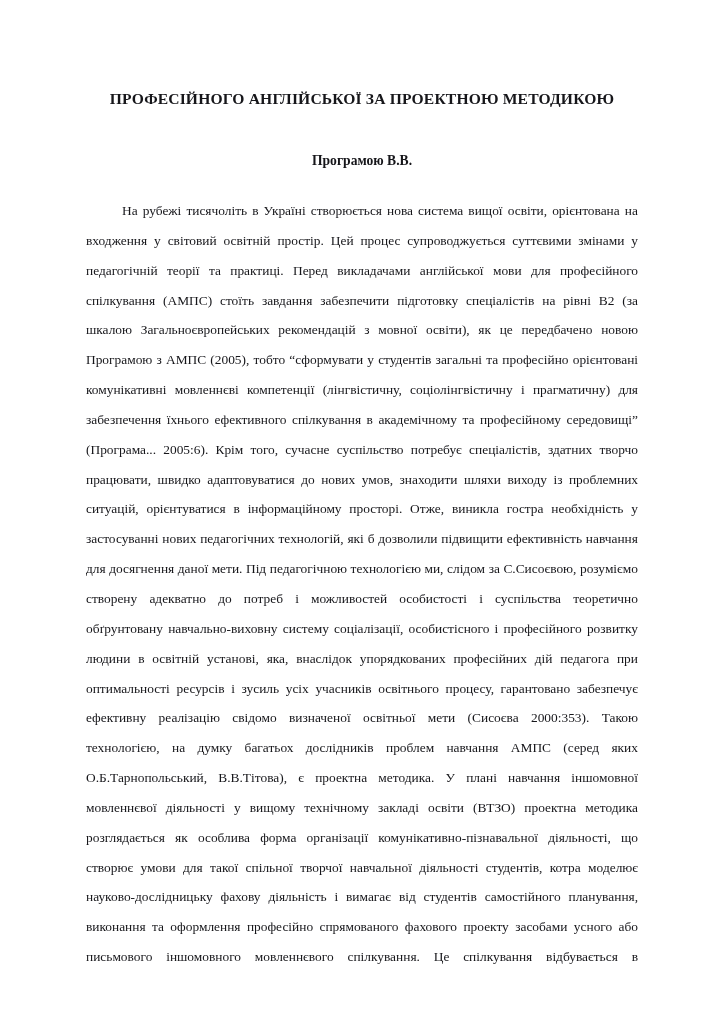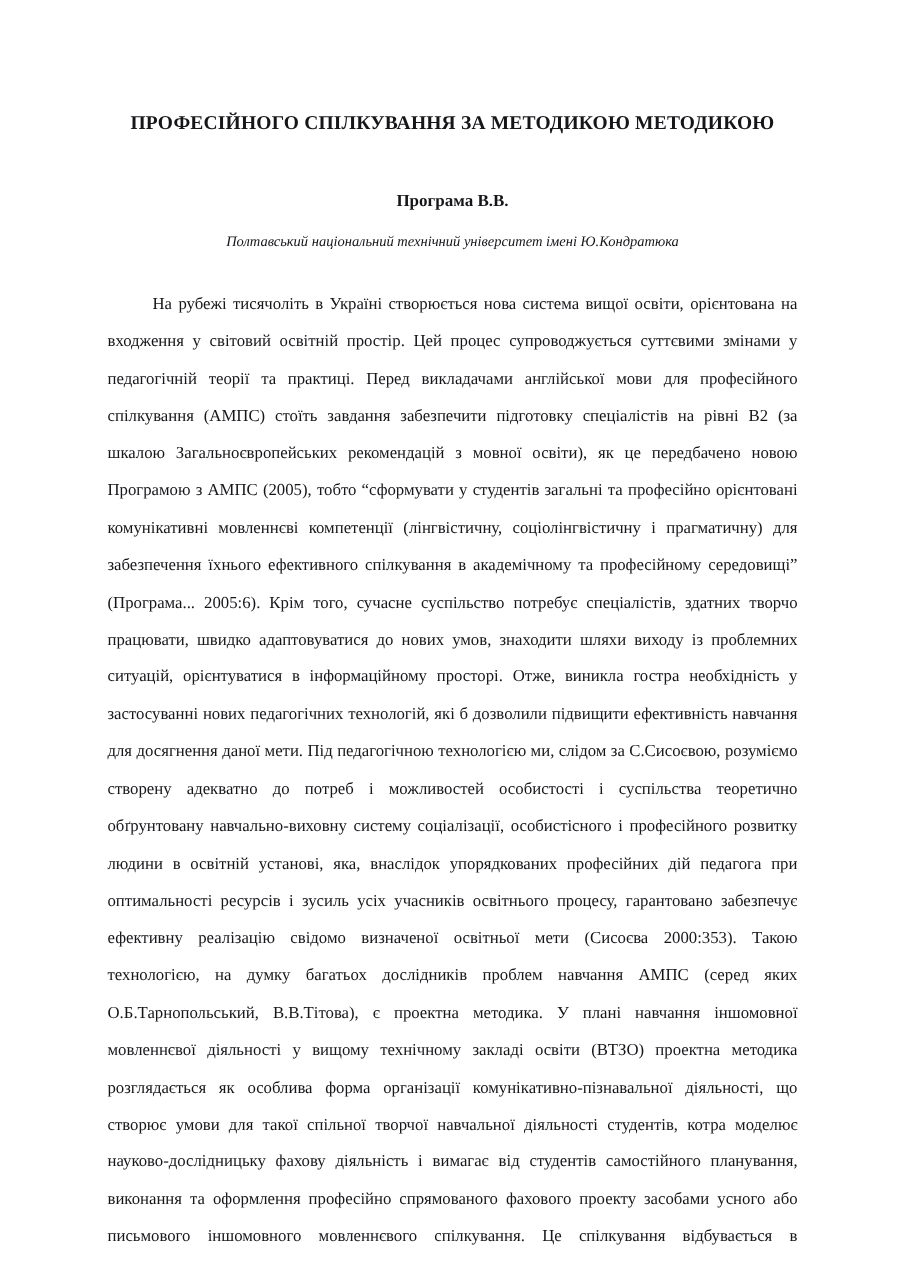--- a/index.html
+++ b/index.html
@@ -79,26 +79,25 @@
     padding-left: 36px;
   }
 </style>
 </head>
 <body>
 
 <div class="page">
   <div class="content">
 
     <h1 class="doc-title">
-      <span class="title-line">ПРОФЕСІЙНОГО СПІЛКУВАННЯ ЗА МЕТОДИКОЮ МЕТОДИКОЮ</span>
+      <span class="title-line">ПРОФЕСІЙНОГО АНГЛІЙСЬКОЇ ЗА ПРОЕКТНОЮ МЕТОДИКОЮ</span>
     </h1>
 
-    <p class="author">Програма В.В.</p>
+    <p class="author">Програмою В.В.</p>
 
-    <p class="affiliation">Полтавський національний технічний університет імені Ю.Кондратюка</p>
 
     <div class="body-text">
       <span class="ln indent" style="display: flex; flex-wrap: nowrap; justify-content: space-between; white-space: pre;"><span>На</span><span style="display: inline-block; flex: 1 1 auto;">&nbsp;</span><span>рубежі</span><span style="display: inline-block; flex: 1 1 auto;">&nbsp;</span><span>тисячоліть</span><span style="display: inline-block; flex: 1 1 auto;">&nbsp;</span><span>в</span><span style="display: inline-block; flex: 1 1 auto;">&nbsp;</span><span>Україні</span><span style="display: inline-block; flex: 1 1 auto;">&nbsp;</span><span>створюється</span><span style="display: inline-block; flex: 1 1 auto;">&nbsp;</span><span>нова</span><span style="display: inline-block; flex: 1 1 auto;">&nbsp;</span><span>система</span><span style="display: inline-block; flex: 1 1 auto;">&nbsp;</span><span>вищої</span><span style="display: inline-block; flex: 1 1 auto;">&nbsp;</span><span>освіти,</span><span style="display: inline-block; flex: 1 1 auto;">&nbsp;</span><span>орієнтована</span><span style="display: inline-block; flex: 1 1 auto;">&nbsp;</span><span>на</span></span>
       <span class="ln" style="display: flex; flex-wrap: nowrap; justify-content: space-between; white-space: pre;"><span>входження</span><span style="display: inline-block; flex: 1 1 auto;">&nbsp;</span><span>у</span><span style="display: inline-block; flex: 1 1 auto;">&nbsp;</span><span>світовий</span><span style="display: inline-block; flex: 1 1 auto;">&nbsp;</span><span>освітній</span><span style="display: inline-block; flex: 1 1 auto;">&nbsp;</span><span>простір.</span><span style="display: inline-block; flex: 1 1 auto;">&nbsp;</span><span>Цей</span><span style="display: inline-block; flex: 1 1 auto;">&nbsp;</span><span>процес</span><span style="display: inline-block; flex: 1 1 auto;">&nbsp;</span><span>супроводжується</span><span style="display: inline-block; flex: 1 1 auto;">&nbsp;</span><span>суттєвими</span><span style="display: inline-block; flex: 1 1 auto;">&nbsp;</span><span>змінами</span><span style="display: inline-block; flex: 1 1 auto;">&nbsp;</span><span>у</span></span>
       <span class="ln" style="display: flex; flex-wrap: nowrap; justify-content: space-between; white-space: pre;"><span>педагогічній</span><span style="display: inline-block; flex: 1 1 auto;">&nbsp;</span><span>теорії</span><span style="display: inline-block; flex: 1 1 auto;">&nbsp;</span><span>та</span><span style="display: inline-block; flex: 1 1 auto;">&nbsp;</span><span>практиці.</span><span style="display: inline-block; flex: 1 1 auto;">&nbsp;</span><span>Перед</span><span style="display: inline-block; flex: 1 1 auto;">&nbsp;</span><span>викладачами</span><span style="display: inline-block; flex: 1 1 auto;">&nbsp;</span><span>англійської</span><span style="display: inline-block; flex: 1 1 auto;">&nbsp;</span><span>мови</span><span style="display: inline-block; flex: 1 1 auto;">&nbsp;</span><span>для</span><span style="display: inline-block; flex: 1 1 auto;">&nbsp;</span><span>професійного</span></span>
       <span class="ln" style="display: flex; flex-wrap: nowrap; justify-content: space-between; white-space: pre;"><span>спілкування</span><span style="display: inline-block; flex: 1 1 auto;">&nbsp;</span><span>(АМПС)</span><span style="display: inline-block; flex: 1 1 auto;">&nbsp;</span><span>стоїть</span><span style="display: inline-block; flex: 1 1 auto;">&nbsp;</span><span>завдання</span><span style="display: inline-block; flex: 1 1 auto;">&nbsp;</span><span>забезпечити</span><span style="display: inline-block; flex: 1 1 auto;">&nbsp;</span><span>підготовку</span><span style="display: inline-block; flex: 1 1 auto;">&nbsp;</span><span>спеціалістів</span><span style="display: inline-block; flex: 1 1 auto;">&nbsp;</span><span>на</span><span style="display: inline-block; flex: 1 1 auto;">&nbsp;</span><span>рівні</span><span style="display: inline-block; flex: 1 1 auto;">&nbsp;</span><span>В2</span><span style="display: inline-block; flex: 1 1 auto;">&nbsp;</span><span>(за</span></span>
       <span class="ln" style="display: flex; flex-wrap: nowrap; justify-content: space-between; white-space: pre;"><span>шкалою</span><span style="display: inline-block; flex: 1 1 auto;">&nbsp;</span><span>Загальноєвропейських</span><span style="display: inline-block; flex: 1 1 auto;">&nbsp;</span><span>рекомендацій</span><span style="display: inline-block; flex: 1 1 auto;">&nbsp;</span><span>з</span><span style="display: inline-block; flex: 1 1 auto;">&nbsp;</span><span>мовної</span><span style="display: inline-block; flex: 1 1 auto;">&nbsp;</span><span>освіти),</span><span style="display: inline-block; flex: 1 1 auto;">&nbsp;</span><span>як</span><span style="display: inline-block; flex: 1 1 auto;">&nbsp;</span><span>це</span><span style="display: inline-block; flex: 1 1 auto;">&nbsp;</span><span>передбачено</span><span style="display: inline-block; flex: 1 1 auto;">&nbsp;</span><span>новою</span></span>
       <span class="ln" style="display: flex; flex-wrap: nowrap; justify-content: space-between; white-space: pre;"><span>Програмою</span><span style="display: inline-block; flex: 1 1 auto;">&nbsp;</span><span>з</span><span style="display: inline-block; flex: 1 1 auto;">&nbsp;</span><span>АМПС</span><span style="display: inline-block; flex: 1 1 auto;">&nbsp;</span><span>(2005),</span><span style="display: inline-block; flex: 1 1 auto;">&nbsp;</span><span>тобто</span><span style="display: inline-block; flex: 1 1 auto;">&nbsp;</span><span>“сформувати</span><span style="display: inline-block; flex: 1 1 auto;">&nbsp;</span><span>у</span><span style="display: inline-block; flex: 1 1 auto;">&nbsp;</span><span>студентів</span><span style="display: inline-block; flex: 1 1 auto;">&nbsp;</span><span>загальні</span><span style="display: inline-block; flex: 1 1 auto;">&nbsp;</span><span>та</span><span style="display: inline-block; flex: 1 1 auto;">&nbsp;</span><span>професійно</span><span style="display: inline-block; flex: 1 1 auto;">&nbsp;</span><span>орієнтовані</span></span>
       <span class="ln" style="display: flex; flex-wrap: nowrap; justify-content: space-between; white-space: pre;"><span>комунікативні</span><span style="display: inline-block; flex: 1 1 auto;">&nbsp;</span><span>мовленнєві</span><span style="display: inline-block; flex: 1 1 auto;">&nbsp;</span><span>компетенції</span><span style="display: inline-block; flex: 1 1 auto;">&nbsp;</span><span>(лінгвістичну,</span><span style="display: inline-block; flex: 1 1 auto;">&nbsp;</span><span>соціолінгвістичну</span><span style="display: inline-block; flex: 1 1 auto;">&nbsp;</span><span>і</span><span style="display: inline-block; flex: 1 1 auto;">&nbsp;</span><span>прагматичну)</span><span style="display: inline-block; flex: 1 1 auto;">&nbsp;</span><span>для</span></span>
       <span class="ln" style="display: flex; flex-wrap: nowrap; justify-content: space-between; white-space: pre;"><span>забезпечення</span><span style="display: inline-block; flex: 1 1 auto;">&nbsp;</span><span>їхнього</span><span style="display: inline-block; flex: 1 1 auto;">&nbsp;</span><span>ефективного</span><span style="display: inline-block; flex: 1 1 auto;">&nbsp;</span><span>спілкування</span><span style="display: inline-block; flex: 1 1 auto;">&nbsp;</span><span>в</span><span style="display: inline-block; flex: 1 1 auto;">&nbsp;</span><span>академічному</span><span style="display: inline-block; flex: 1 1 auto;">&nbsp;</span><span>та</span><span style="display: inline-block; flex: 1 1 auto;">&nbsp;</span><span>професійному</span><span style="display: inline-block; flex: 1 1 auto;">&nbsp;</span><span>середовищі”</span></span>

